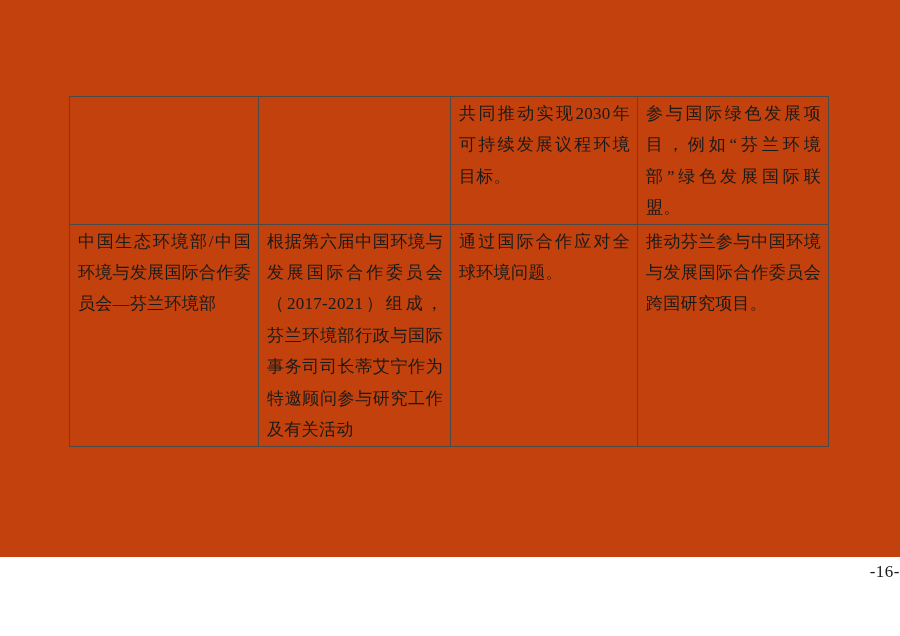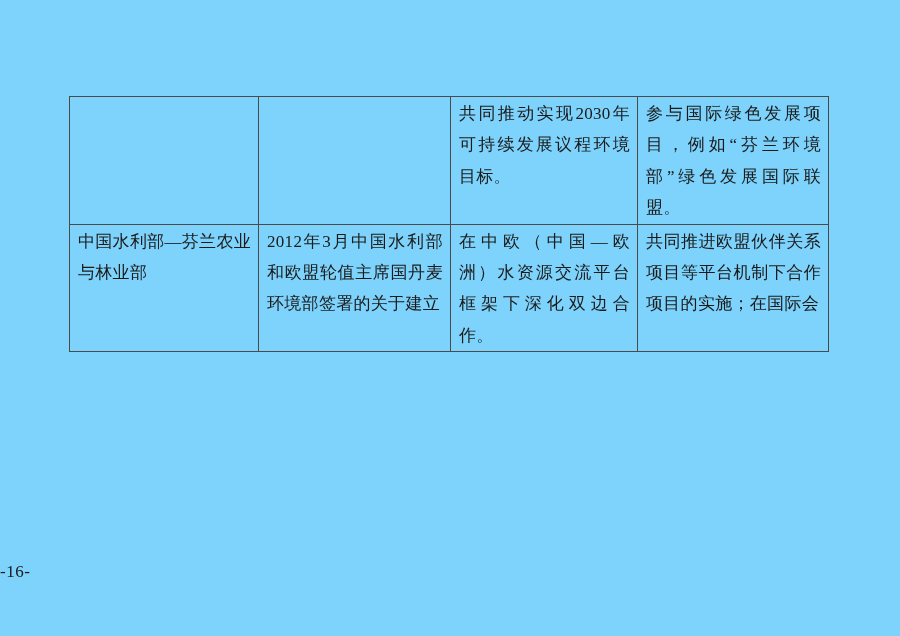--- a/index.html
+++ b/index.html
@@ -13,22 +13,22 @@
       background: #ffffff;
       font-family: "Liberation Serif", "DejaVu Serif", serif;
       color: #1a1a1a;
       position: relative;
       overflow: hidden;
     }
     .sheet {
       position: absolute;
       left: 0; top: 0;
       width: 900px;
-      height: 636px;
-      background: #7dd3fc;
+      height: 557px;
+      background: #c2410c;
     }
     .doc-table {
       position: absolute;
       left: 69px;
       top: 96px;
       width: 759px;
       border-collapse: collapse;
       table-layout: fixed;
     }
     .doc-table td {
@@ -44,21 +44,21 @@
       letter-spacing: 0.3px;
     }
     .row-1 { height: 94px; }
     .row-2 { height: 222px; }
     .row-3 { height: 99px; }
     .page-number {
       position: absolute;
       left: 0;
       top: 560px;
       width: 900px;
-      text-align: left;
+      text-align: right;
       font-size: 17px;
       line-height: 24px;
       color: #1a1a1a;
       letter-spacing: 0.5px;
     }
   </style>
 </head>
 <body>
 
 <div class="sheet">
@@ -70,24 +70,24 @@
       <col style="width:187px">
       <col style="width:191px">
     </colgroup>
     <tbody>
       <tr class="row-1">
         <td></td>
         <td></td>
         <td>共同推动实现2030年可持续发展议程环境目标。</td>
         <td>参与国际绿色发展项目，例如“芬兰环境部”绿色发展国际联盟。</td>
       </tr>
-      <tr class="row-3">
-        <td>中国水利部—芬兰农业与林业部</td>
-        <td>2012年3月中国水利部和欧盟轮值主席国丹麦环境部签署的关于建立</td>
-        <td>在中欧（中国—欧洲）水资源交流平台框架下深化双边合作。</td>
-        <td>共同推进欧盟伙伴关系项目等平台机制下合作项目的实施；在国际会</td>
+      <tr class="row-2">
+        <td>中国生态环境部/中国环境与发展国际合作委员会—芬兰环境部</td>
+        <td>根据第六届中国环境与发展国际合作委员会（2017-2021）组成，芬兰环境部行政与国际事务司司长蒂艾宁作为特邀顾问参与研究工作及有关活动</td>
+        <td>通过国际合作应对全球环境问题。</td>
+        <td>推动芬兰参与中国环境与发展国际合作委员会跨国研究项目。</td>
       </tr>
     </tbody>
   </table>
 
   <div class="page-number">-16-</div>
 
 </div>
 
 </body></html>

